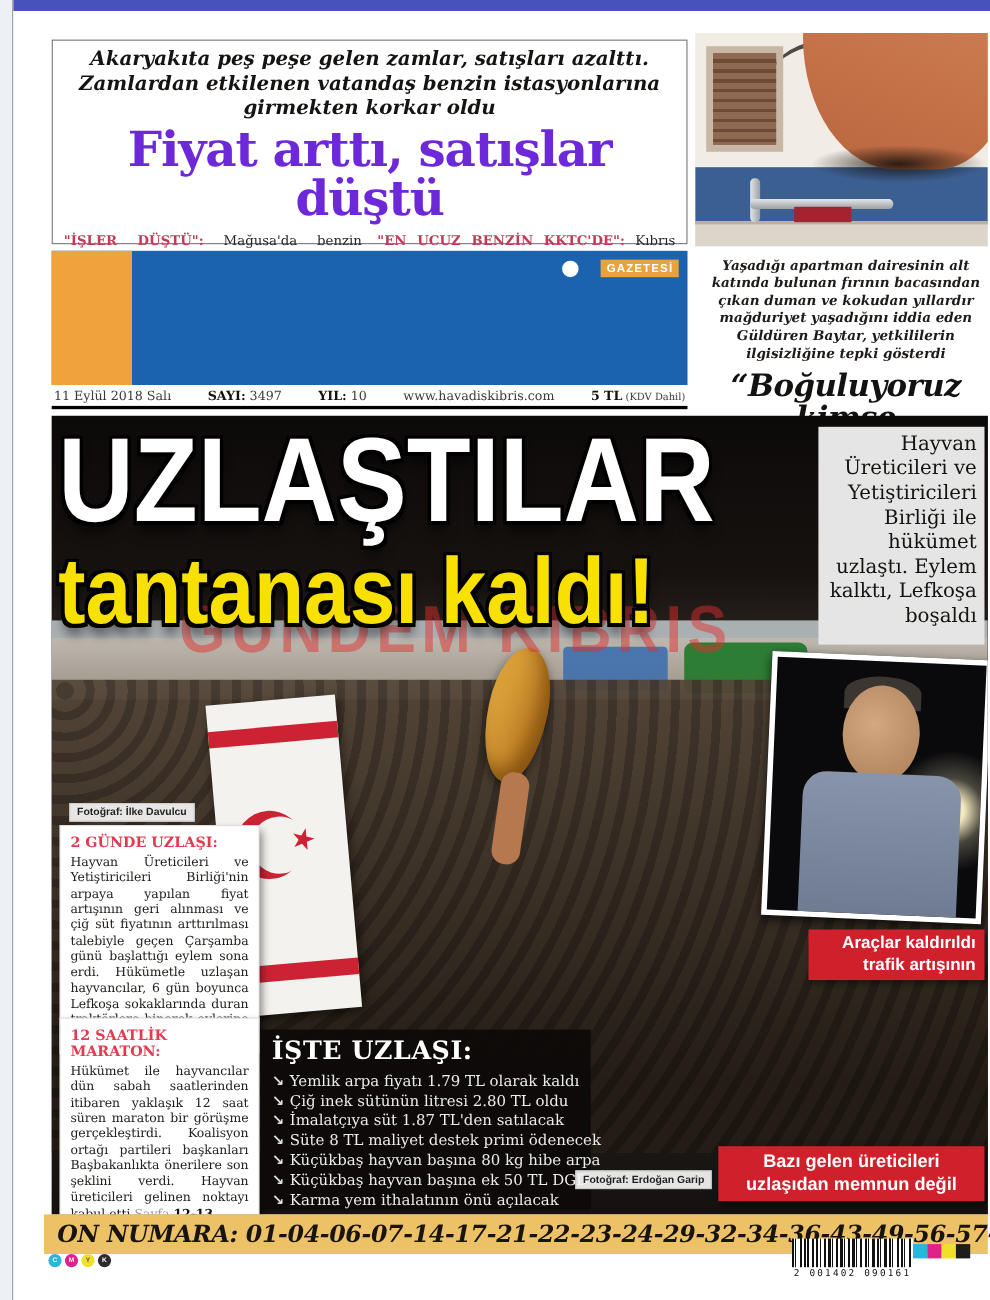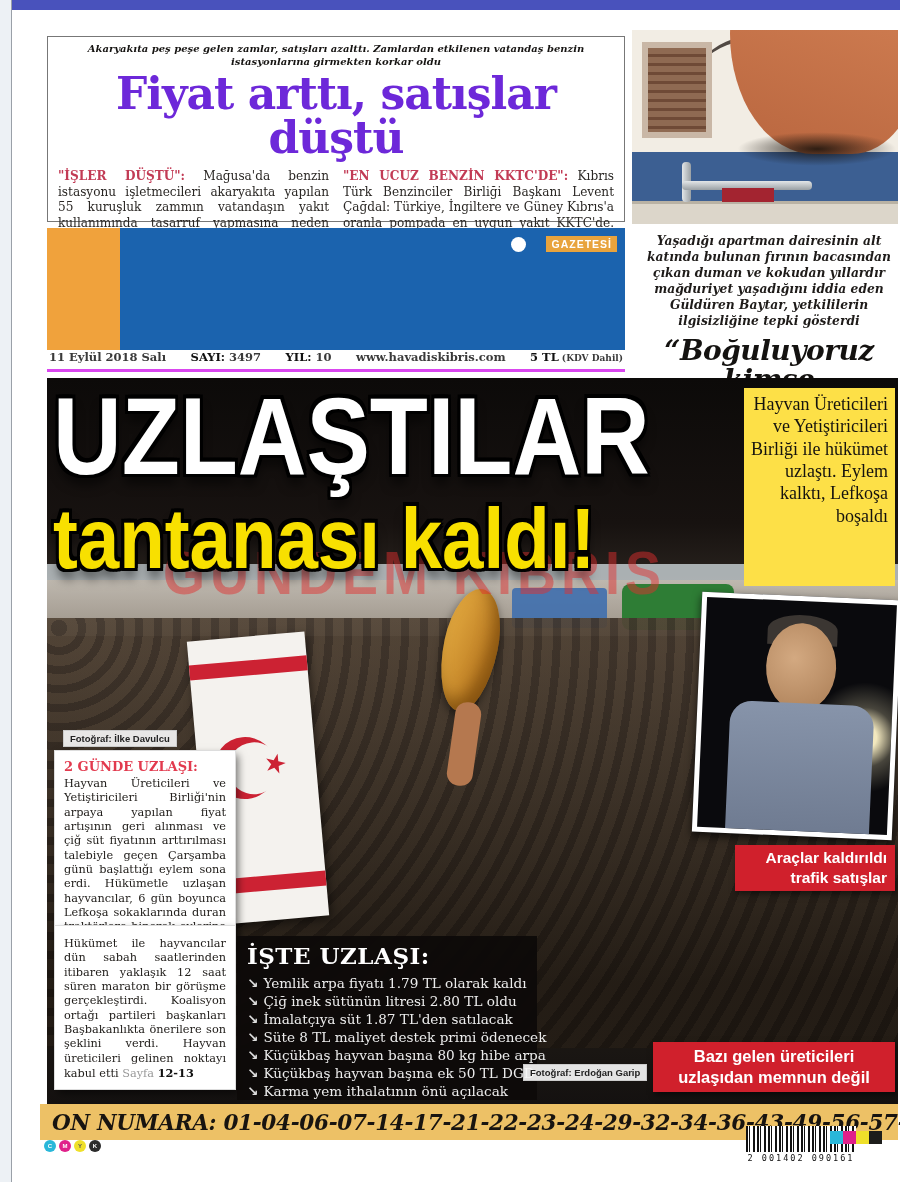--- a/index.html
+++ b/index.html
@@ -8,21 +8,21 @@
     font-family:"DejaVu Serif",serif;overflow:hidden;
   }
   .abs{position:absolute;}
 
   
   .top-bar{left:12px;top:0;right:0;height:10px;background:#4952bc;}
   .left-gutter{left:0;top:0;width:12px;height:100%;background:#edf1f5;border-right:1px solid #9aa0a8;box-sizing:border-box;}
 
   
   .top-story{left:47px;top:36px;width:578px;height:186px;border:1px solid #777;padding:4px 10px;box-sizing:border-box;background:#fff;}
-  .ts-deck{text-align:center;font-weight:bold;font-style:italic;font-size:10px;line-height:1.25;color:#161412;margin-top:2px;}
+  .ts-deck{text-align:center;font-weight:bold;font-style:italic;font-size:18px;line-height:1.25;color:#161412;margin-top:2px;}
   .ts-headline{text-align:center;font-weight:bold;font-size:44px;line-height:1.0;letter-spacing:-1px;color:#6d28d9;margin-top:4px;}
   .ts-cols{display:flex;gap:14px;margin-top:9px;}
   .ts-col{flex:1;font-size:12.1px;line-height:1.3;text-align:justify;color:#2a2724;}
   .lead{color:#c23b55;font-weight:bold;}
   .ts-byline{display:block;text-align:right;color:#999;font-size:11.5px;}
   .ts-byline b{color:#222;}
 
   
   .top-photo{left:632px;top:30px;width:266px;height:194px;background:#f2ede4;overflow:hidden;}
   .tp-window{position:absolute;left:10px;top:12px;width:58px;height:84px;border:6px solid #c9b7a6;
@@ -41,22 +41,22 @@
   
   .masthead{left:47px;top:228px;width:578px;height:143px;}
   .mh-blue{position:absolute;left:0;top:0;right:0;height:122px;background:#1b63ae;}
   .mh-orange{position:absolute;left:0;top:0;width:73px;height:122px;background:#f0a23c;}
   .mh-logo{position:absolute;left:6px;top:-17px;font-weight:bold;font-size:108px;color:#fff;white-space:nowrap;
     text-shadow:0 0 2px #0e3a66,2px 3px 1px rgba(10,40,80,.45);letter-spacing:-2px;}
   .mh-tag{position:absolute;right:8px;top:8px;display:flex;align-items:center;gap:20px;}
   .mh-dot{width:15px;height:15px;border-radius:50%;background:#fff;}
   .mh-tagbox{background:#e8a33d;color:#fff;font-family:"Liberation Sans",sans-serif;font-weight:bold;font-size:10.5px;
     padding:2px 5px;letter-spacing:1px;}
-  .mh-info{position:absolute;left:0;right:0;top:122px;height:19px;display:flex;align-items:flex-start;justify-content:space-between;
-    font-size:11.5px;color:#3a3a3a;border-bottom:3px solid #d946ef;padding:0 2px;font-weight:bold;}
+  .mh-info{position:absolute;left:0;right:0;top:122px;height:19px;display:flex;align-items:center;justify-content:space-between;
+    font-size:11.5px;color:#3a3a3a;border-bottom:3px solid #000000;padding:0 2px;}
   .mh-info b{color:#111;}
   .mh-price small{font-size:9px;}
 
   
   .right-story{left:640px;top:233px;width:258px;}
   .rs-deck{font-weight:bold;font-style:italic;font-size:12.3px;line-height:1.3;text-align:center;color:#1e1b19;}
   .rs-headline{font-weight:bold;font-style:italic;font-size:28px;line-height:1.05;text-align:center;color:#141210;margin-top:7px;letter-spacing:-0.5px;}
   .rs-byline{text-align:center;font-size:12.5px;color:#8b8b8b;margin-top:7px;}
   .rs-byline b{color:#222;}
 
@@ -85,22 +85,22 @@
   .arm{position:absolute;left:404px;top:324px;width:26px;height:84px;transform:rotate(8deg);background:#b5784f;border-radius:12px;}
 
   .watermark{position:absolute;left:116px;top:160px;width:640px;font-family:"Liberation Sans",sans-serif;font-weight:bold;
     font-size:54px;color:rgba(225,45,45,.48);letter-spacing:5px;white-space:nowrap;transform:scaleY(1.12);transform-origin:left top;}
 
   .outline{text-shadow:-3px -3px 0 #000,3px -3px 0 #000,-3px 3px 0 #000,3px 3px 0 #000,-3px 0 0 #000,3px 0 0 #000,0 -3px 0 #000,0 3px 0 #000,0 9px 10px rgba(0,0,0,.55);}
   .hl1{position:absolute;left:6px;top:4px;font-family:"Liberation Sans",sans-serif;font-weight:bold;font-size:97px;line-height:1;
     color:#fff;transform:scale(.98,1.12);transform-origin:left top;white-space:nowrap;}
   .hl2{position:absolute;left:6px;top:118px;font-family:"Liberation Sans",sans-serif;font-weight:bold;font-size:76px;line-height:1;
     color:#f8e000;transform:scale(.98,1.12);transform-origin:left top;white-space:nowrap;}
-  .deck-box{position:absolute;left:697px;top:10px;width:151px;min-height:198px;background:#fde047;padding:5px 7px;box-sizing:border-box;
-    font-size:18px;line-height:1.24;text-align:right;color:#15130f;font-family:Liberation Serif, serif;}
+  .deck-box{position:absolute;left:697px;top:10px;width:151px;min-height:198px;background:#e5e5e5;padding:5px 7px;box-sizing:border-box;
+    font-size:18px;line-height:1.24;text-align:right;color:#15130f;}
 
   .credit{position:absolute;background:rgba(246,246,246,.92);color:#222;font-family:"Liberation Sans",sans-serif;
     font-weight:bold;font-size:9.5px;padding:2px 6px;border:1px solid #ccc;white-space:nowrap;}
   .credit1{left:16px;top:352px;}
   .credit2{left:476px;top:686px;}
 
   .info-box{position:absolute;width:180px;background:#fff;padding:8px 9px;box-sizing:border-box;
     box-shadow:0 0 0 1px #ddd,3px 4px 8px rgba(0,0,0,.55);}
   .box1{left:8px;top:373px;}
   .box2{left:8px;top:548px;}
@@ -130,21 +130,21 @@
 
   
   .bottom-strip{left:40px;top:1104px;width:858px;height:36px;background:#edc166;display:flex;align-items:center;padding-left:12px;box-sizing:border-box;}
   .on-line{font-weight:bold;font-style:italic;font-size:21.5px;color:#181410;white-space:nowrap;letter-spacing:-.3px;}
 
   .cmyk-dots{left:44px;top:1140px;display:flex;gap:3px;}
   .dot{width:12px;height:12px;border-radius:50%;color:#fff;font-family:"Liberation Sans",sans-serif;font-weight:bold;
     font-size:6px;line-height:12px;text-align:center;}
   .dot-c{background:#29b7d9;} .dot-m{background:#e0218a;} .dot-y{background:#efe02a;color:#555;} .dot-k{background:#2b2b2b;}
 
-  .barcode{left:714px;top:1126px;width:110px;padding-left:32px;}
+  .barcode{left:688px;top:1126px;width:110px;padding-left:32px;}
   .bars{height:26px;background:repeating-linear-gradient(90deg,#111 0 2px,#fff 2px 3px,#111 3px 4px,#fff 4px 7px,#111 7px 9px,#fff 9px 11px);}
   .digits{font-family:"DejaVu Sans Mono",monospace;font-size:8.5px;letter-spacing:2px;text-align:center;margin-top:1px;color:#111;white-space:nowrap;}
   .color-squares{left:830px;top:1131px;display:flex;}
   .sq{width:13px;height:13px;}
   .sq-c{background:#29b7d9;} .sq-m{background:#e0218a;} .sq-y{background:#efe02a;} .sq-k{background:#1d1d1b;}
 </style>
 </head>
 <body>
 
 <div class="abs top-bar"></div>
@@ -220,20 +220,21 @@
   <div class="deck-box">Hayvan Üreticileri ve Yetiştiricileri Birliği ile hükümet uzlaştı. Eylem kalktı, Lefkoşa boşaldı</div>
 
   <div class="credit credit1">Fotoğraf: İlke Davulcu</div>
 
   <div class="info-box box1">
     <div class="box-title">2 GÜNDE UZLAŞI:</div>
     <div class="box-body">Hayvan Üreticileri ve Yetiştiricileri Birliği'nin arpaya yapılan fiyat artışının geri alınması ve çiğ süt fiyatının arttırılması talebiyle geçen Çarşamba günü başlattığı eylem sona erdi. Hükümetle uzlaşan hayvancılar, 6 gün boyunca Lefkoşa sokaklarında duran traktörlere binerek evlerine döndü</div>
   </div>
 
   <div class="info-box box2">
+    <div class="box-title">12 SAATLİK MARATON:</div>
     <div class="box-body"><span>Hükümet ile hayvancılar dün sabah saatlerinden itibaren yaklaşık 12 saat süren maraton bir görüşme gerçekleştirdi. Koalisyon ortağı partileri başkanları Başbakanlıkta önerilere son şeklini verdi. Hayvan üreticileri gelinen noktayı kabul etti</span> <span class="pageref-label">Sayfa</span> <span class="pageref">12-13</span></div>
   </div>
 
   <div class="agreement">
     <div class="ag-title">İŞTE UZLAŞI:</div>
     <ul class="ag-list">
       <li>
           <span class="ag-bullet">↘</span>
           <span>Yemlik arpa fiyatı 1.79 TL olarak kaldı</span>
         </li>
@@ -266,21 +267,21 @@
 
   <div class="credit credit2">Fotoğraf: Erdoğan Garip</div>
 
   <div class="inset-photo">
     <div class="ip-light"></div>
     <div class="ip-hair"></div>
     <div class="ip-face"></div>
     <div class="ip-shirt"></div>
   </div>
 
-  <div class="badge badge1">Araçlar kaldırıldı trafik satışlar</div>
+  <div class="badge badge1">Araçlar kaldırıldı trafik artışının</div>
   <div class="badge badge2">Bazı gelen üreticileri uzlaşıdan memnun değil</div>
 </div>
 
 <div class="abs bottom-strip">
   <span class="on-line"><span>ON NUMARA: </span><span>01-04-06-07-14-17-21-22-23-24-29-32-34-36-43-49-56-57-62-63-72-78</span></span>
 </div>
 
 <div class="abs cmyk-dots">
   <div class="dot dot-c">C</div>
   <div class="dot dot-m">M</div>

